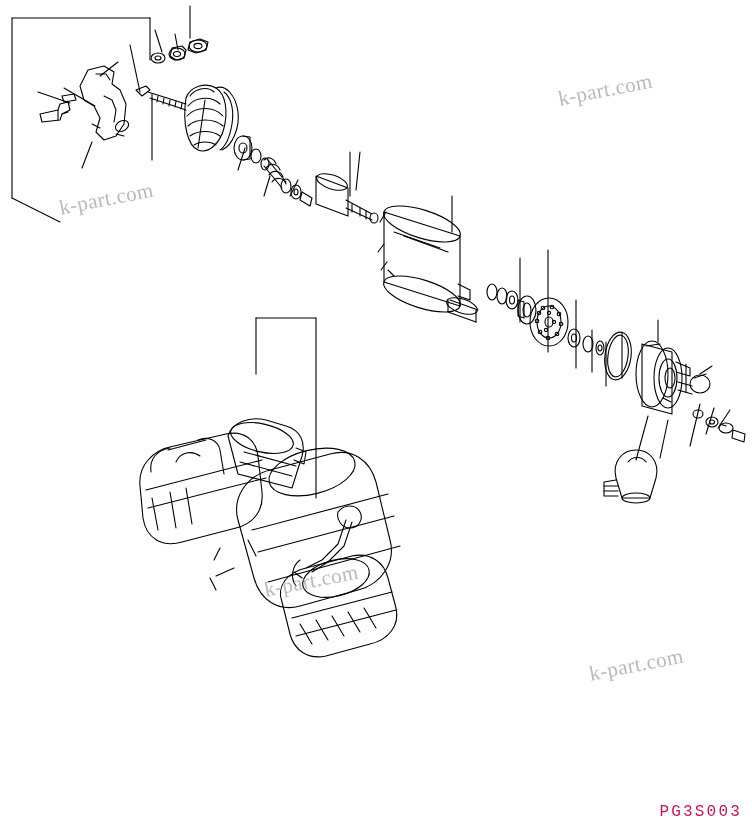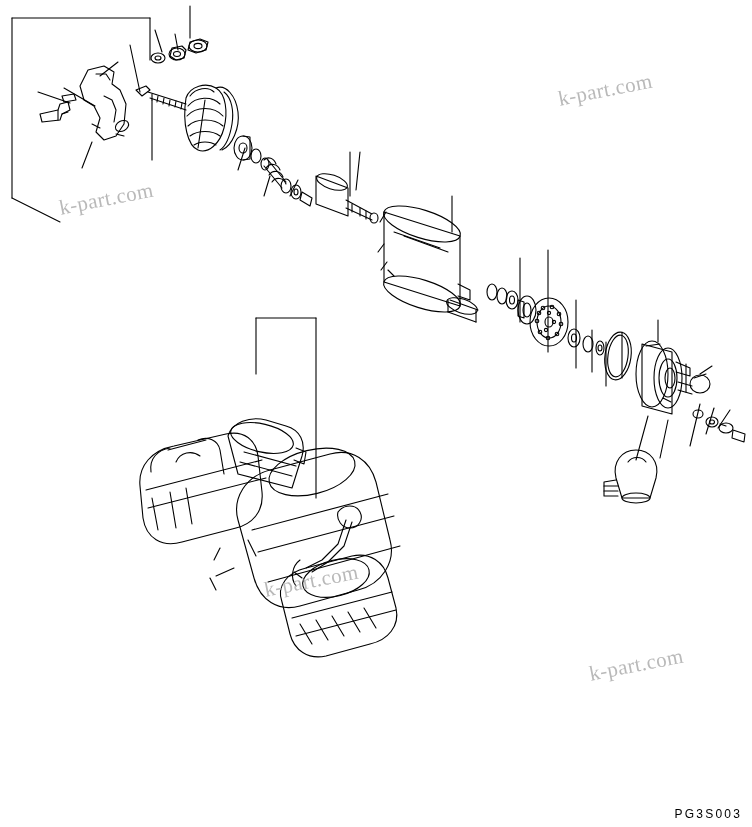--- a/index.html
+++ b/index.html
@@ -33,24 +33,24 @@
     transform: rotate(-11deg);
     transform-origin: left top;
     letter-spacing: 0.4px;
     pointer-events: none;
     user-select: none;
   }
   #part-code {
     position: absolute;
     right: 10px;
     bottom: 6px;
-    font-family: Liberation Sans, sans-serif;
-    font-size: 12px;
+    font-family: Liberation Mono, monospace;
+    font-size: 16px;
     letter-spacing: 2.2px;
-    color: #000000;
+    color: #be185d;
   }
 </style>
 </head>
 <body>
 
 <div id="page">
 
   <svg id="diagram-svg" viewBox="0 0 752 827" xmlns="http://www.w3.org/2000/svg">
     <g fill="none" stroke="#000000" stroke-width="1.1" stroke-linecap="round" stroke-linejoin="round">
 

